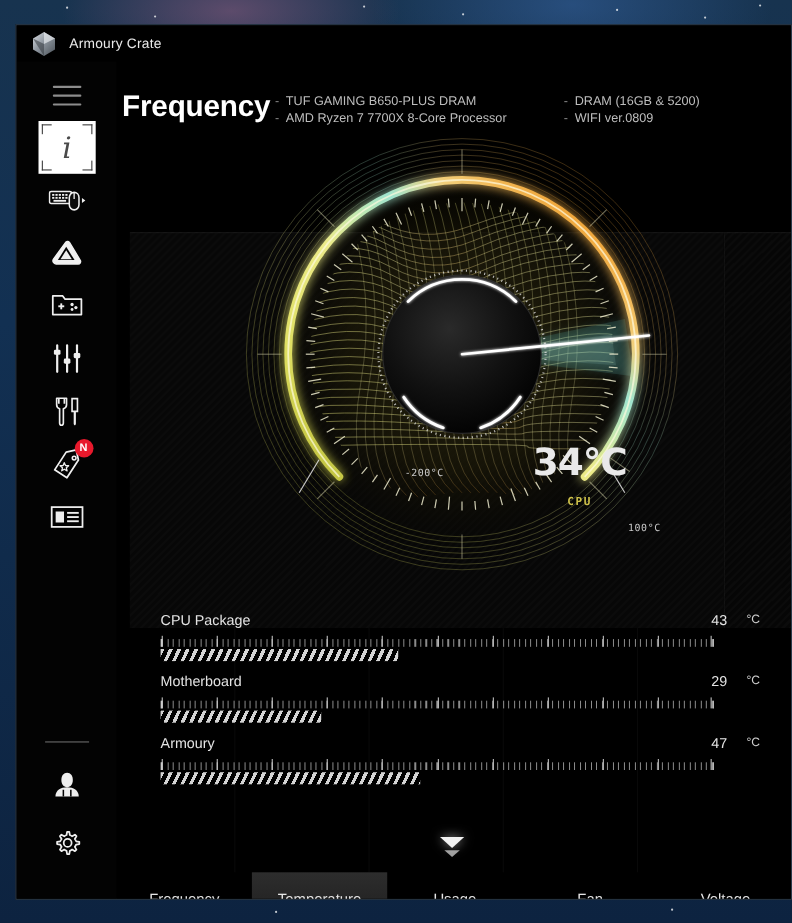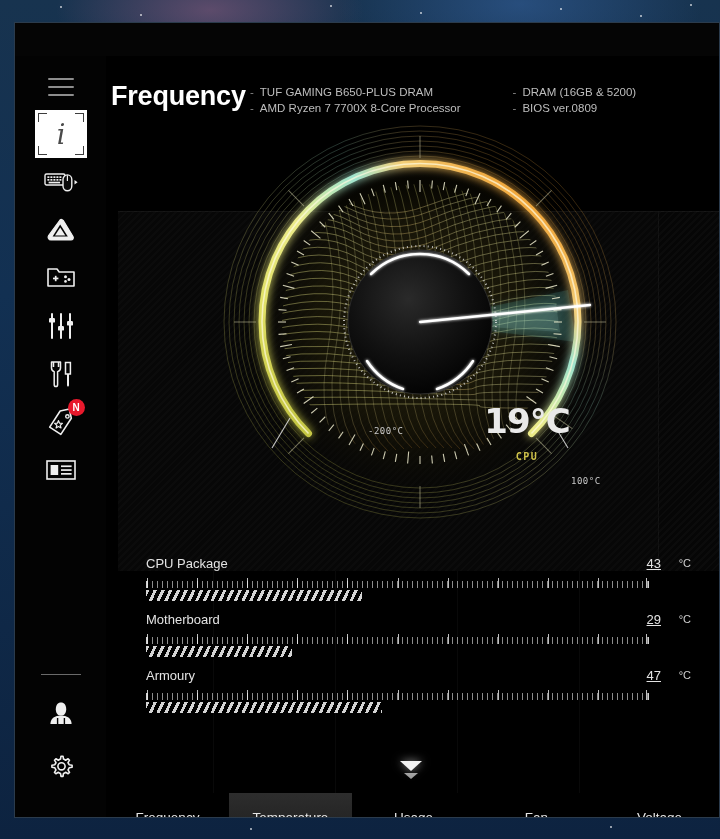--- a/index.html
+++ b/index.html
@@ -175,21 +175,21 @@
   #metrics {
     position: absolute; left: 40px; top: 500px; width: 545px;
   }
   .metric-row { position: relative; height: 56px; }
   .metric-name {
     position: absolute; left: 0; top: 0;
     color: #e3e3e3; font-size: 13px;
   }
   .metric-value {
     position: absolute; right: 30px; top: 0;
-    color: #e3e3e3; font-size: 13px; text-align: right; text-decoration: underline;
+    color: #e3e3e3; font-size: 13px; text-align: right;
   }
   .metric-unit {
     position: absolute; right: 0; top: 1px;
     color: #cfcfcf; font-size: 11px;
   }
   .metric-track {
     position: absolute; left: 0; top: 25px; width: 503px; height: 7px;
     background:
       repeating-linear-gradient(90deg,
         rgba(255,255,255,0.55) 0 1px,
@@ -267,20 +267,37 @@
   <div class="star" style="left:420px; top:12px;"></div>
   <div class="star" style="left:560px; top:8px;"></div>
   <div class="star" style="left:640px; top:15px;"></div>
   <div class="star" style="left:690px; top:4px;"></div>
   <div class="star" style="left:250px; top:828px;"></div>
   <div class="star" style="left:610px; top:826px;"></div>
 </div>
 
 <div id="app-window">
 
+  <div id="titlebar">
+    <div id="app-logo">
+      <svg width="22" height="24" viewBox="0 0 22 24">
+        <defs>
+          <linearGradient id="logoG" x1="0" y1="0" x2="1" y2="1">
+            <stop offset="0%" stop-color="#d9dde2"></stop>
+            <stop offset="45%" stop-color="#8e969f"></stop>
+            <stop offset="100%" stop-color="#4a5158"></stop>
+          </linearGradient>
+        </defs>
+        <path d="M11 1 L21 7 L21 17 L11 23 L1 17 L1 7 Z" fill="url(#logoG)"></path>
+        <path d="M11 1 L21 7 L11 12 Z" fill="#eef1f4" opacity=".65"></path>
+        <path d="M1 7 L11 12 L11 23 Z" fill="#343a40" opacity=".55"></path>
+      </svg>
+    </div>
+    <div id="app-title">Armoury Crate</div>
+  </div>
 
   <div id="sidebar">
 
     <div id="hamburger">
       <i></i>
         <i></i>
         <i></i>
     </div>
 
     <div class="nav-item active">
@@ -443,21 +460,21 @@
         </li>
         <li>
           <span class="dash">-</span><span>AMD Ryzen 7 7700X 8-Core Processor</span>
         </li>
       </ul>
       <ul>
         <li>
           <span class="dash">-</span><span>DRAM (16GB &amp; 5200)</span>
         </li>
         <li>
-          <span class="dash">-</span><span>BIOS ver.0809</span>
+          <span class="dash">-</span><span>WIFI ver.0809</span>
         </li>
       </ul>
     </div>
 
     <div id="gauge-panel"></div>
     <div id="gauge-panel-right"></div>
 
     <div class="gridline-v" style="left:107px;"></div>
     <div class="gridline-v" style="left:229px;"></div>
     <div class="gridline-v" style="left:351px;"></div>
@@ -857,21 +874,21 @@
 
         <g filter="url(#tinyGlow)">
           <line x1="204" y1="204" x2="374" y2="187" stroke="#ffffff" stroke-width="2.4" stroke-linecap="round"></line>
         </g>
       </svg>
 
       <div class="gauge-range-label" id="range-min">-200°C</div>
       <div class="gauge-range-label" id="range-max">100°C</div>
 
       <div id="gauge-center">
-        <div id="gauge-value">19°C</div>
+        <div id="gauge-value">34°C</div>
         <div id="gauge-unit-label">CPU</div>
       </div>
     </div>
 
     <div id="metrics">
 
       <div class="metric-row">
         <div class="metric-name">CPU Package</div>
         <div class="metric-value">43</div>
         <div class="metric-unit">°C</div>

